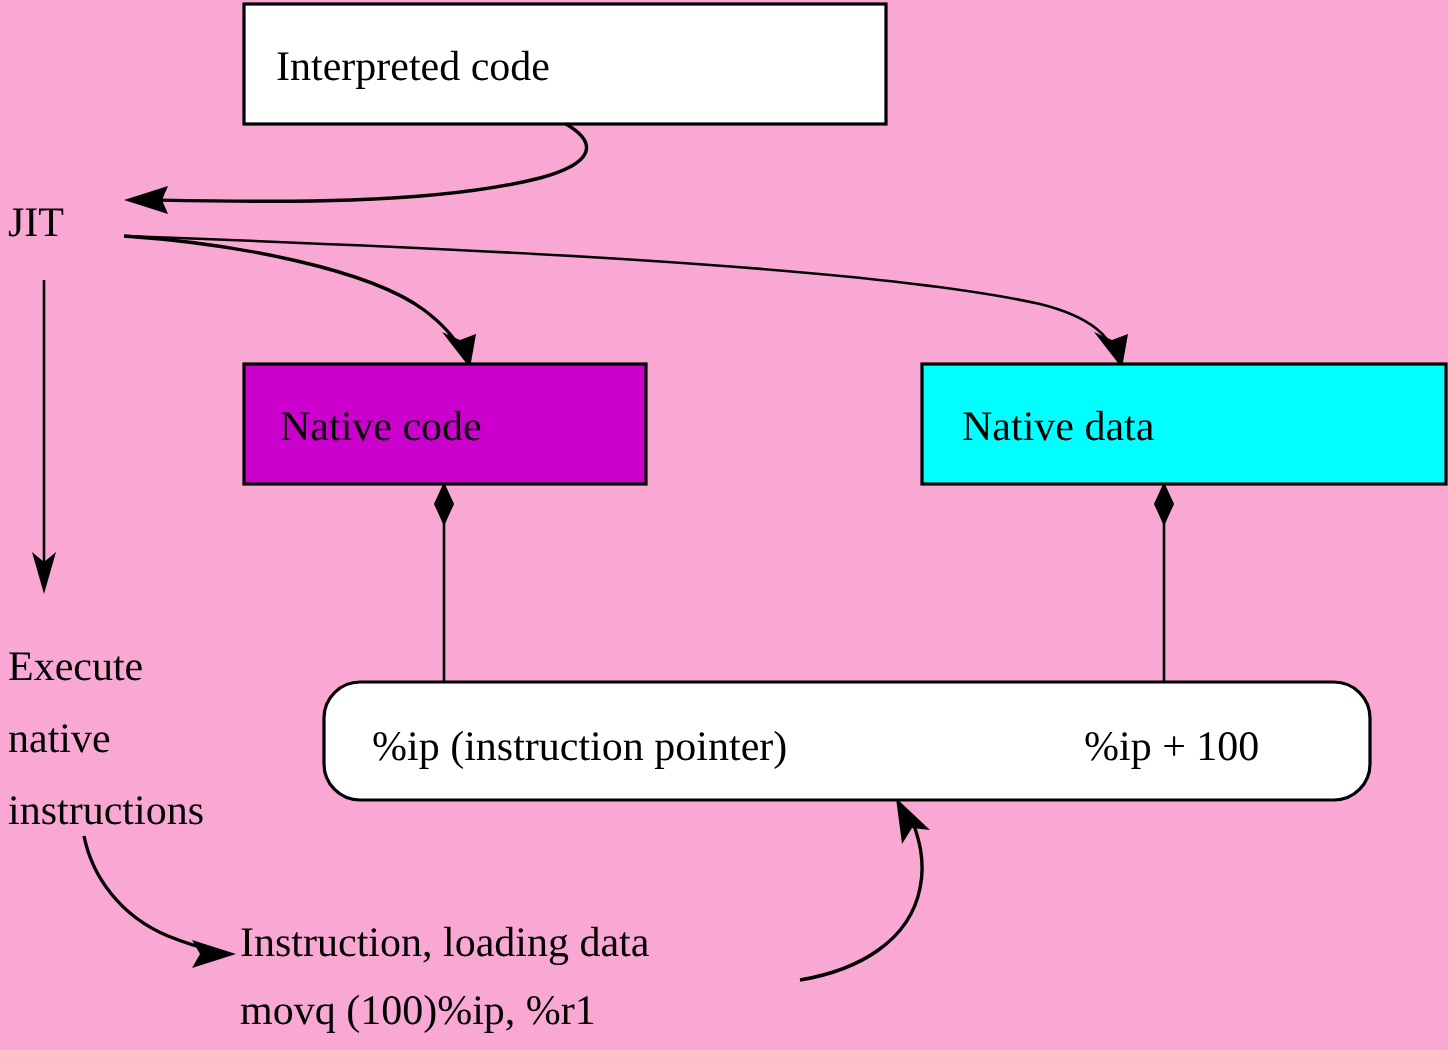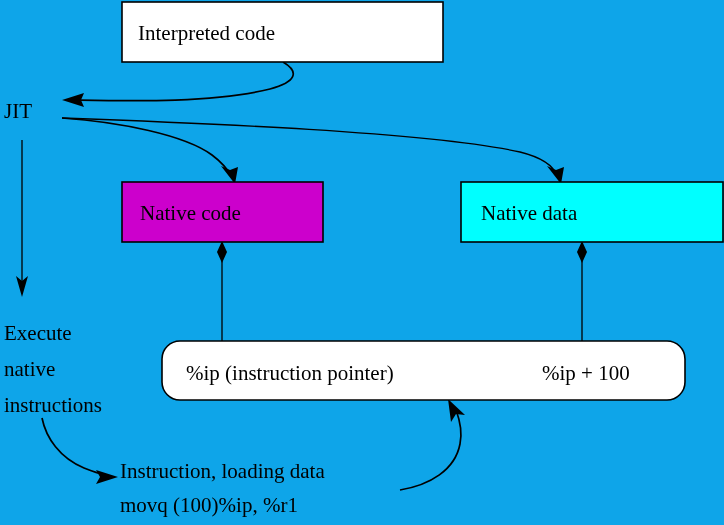--- a/index.html
+++ b/index.html
@@ -4,21 +4,21 @@
 <style>
   html, body {
     margin: 0;
     padding: 0;
     background: #ffffff;
   }
   #canvas {
     position: relative;
     width: 724px;
     height: 525px;
-    background: #0ea5e9;
+    background: #f9a8d4;
     overflow: hidden;
     font-family: "Liberation Serif", "DejaVu Serif", serif;
   }
   svg.diagram {
     position: absolute;
     left: 0;
     top: 0;
     width: 724px;
     height: 525px;
   }

